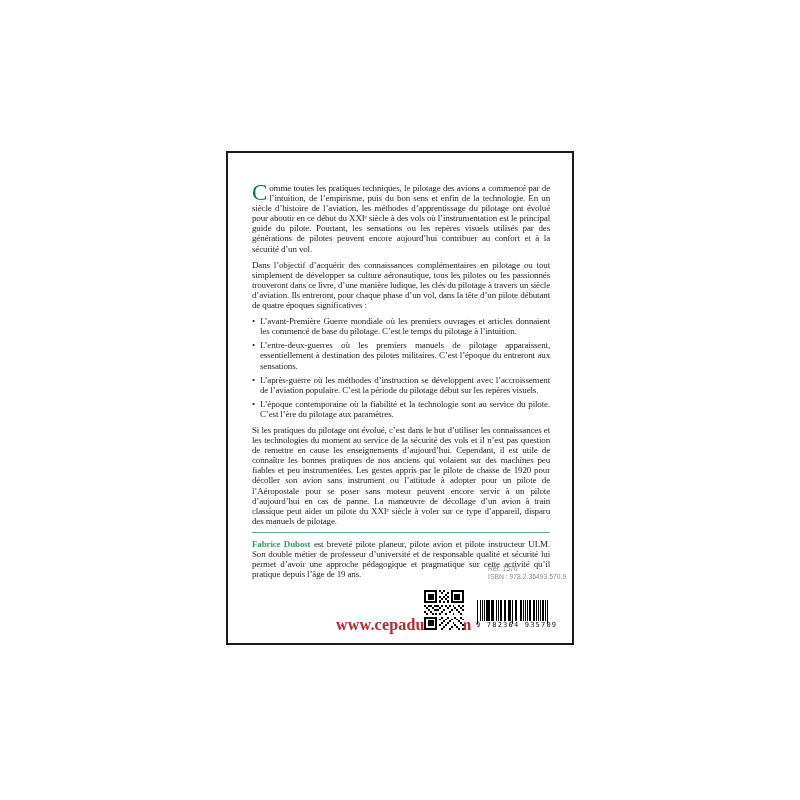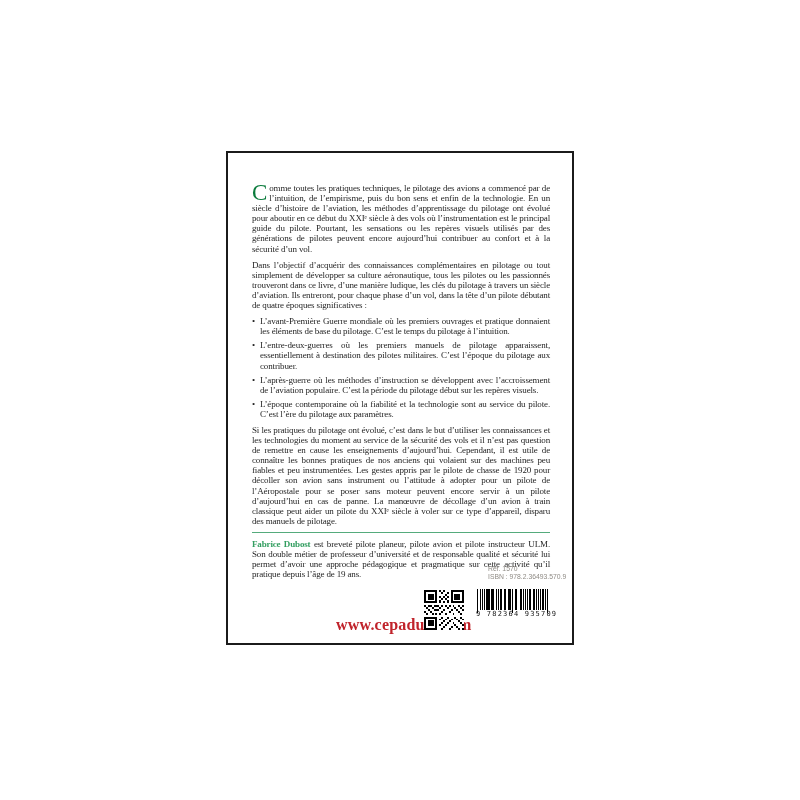--- a/index.html
+++ b/index.html
@@ -47,21 +47,21 @@
     left: 260px; top: 412px;
     font-family: "Liberation Sans", sans-serif;
     font-size: 6.8px;
     line-height: 8px;
     color: #8f8b85;
     letter-spacing: 0;
     white-space: nowrap;
   }
   .qr { position: absolute; left: 196px; top: 437px; width: 40px; height: 40px; }
   .qr svg { display: block; width: 40px; height: 40px; shape-rendering: crispEdges; }
-  .barcode { position: absolute; left: 248px; top: 433px; width: 76px; }
+  .barcode { position: absolute; left: 248px; top: 444px; width: 76px; }
   .barcode svg { display: block; width: 74px; height: 30px; margin: 0 auto; shape-rendering: crispEdges; }
   .barcode-num {
     margin-top: -6px;
     font-family: "DejaVu Sans Mono", monospace;
     font-size: 7px;
     letter-spacing: 1.2px;
     color: #141414;
     white-space: nowrap;
   }
   .url {
@@ -78,22 +78,22 @@
 <body>
 
 <div class="cover">
 
   <div class="content">
     <p><span class="dropcap">C</span><span>omme toutes les pratiques techniques, le pilotage des avions a commencé par de l’intuition, de l’empirisme, puis du bon sens et enfin de la technologie. En un siècle d’histoire de l’aviation, les méthodes d’apprentissage du pilotage ont évolué pour aboutir en ce début du XXIᵉ siècle à des vols où l’instrumentation est le principal guide du pilote. Pourtant, les sensations ou les repères visuels utilisés par des générations de pilotes peuvent encore aujourd’hui contribuer au confort et à la sécurité d’un vol.</span></p>
 
     <p>Dans l’objectif d’acquérir des connaissances complémentaires en pilotage ou tout simplement de développer sa culture aéronautique, tous les pilotes ou les passionnés trouveront dans ce livre, d’une manière ludique, les clés du pilotage à travers un siècle d’aviation. Ils entreront, pour chaque phase d’un vol, dans la tête d’un pilote débutant de quatre époques significatives :</p>
 
     <ul class="bullets">
-      <li class="bullet"><span class="marker">•</span><span>L’avant-Première Guerre mondiale où les premiers ouvrages et pratique donnaient les éléments de base du pilotage. C’est le temps du pilotage à l’intuition.</span></li>
-      <li class="bullet"><span class="marker">•</span><span>L’entre-deux-guerres où les premiers manuels de pilotage apparaissent, essentiellement à destination des pilotes militaires. C’est l’époque du pilotage aux contribuer.</span></li>
+      <li class="bullet"><span class="marker">•</span><span>L’avant-Première Guerre mondiale où les premiers ouvrages et articles donnaient les commencé de base du pilotage. C’est le temps du pilotage à l’intuition.</span></li>
+      <li class="bullet"><span class="marker">•</span><span>L’entre-deux-guerres où les premiers manuels de pilotage apparaissent, essentiellement à destination des pilotes militaires. C’est l’époque du entreront aux sensations.</span></li>
       <li class="bullet"><span class="marker">•</span><span>L’après-guerre où les méthodes d’instruction se développent avec l’accroissement de l’aviation populaire. C’est la période du pilotage début sur les repères visuels.</span></li>
       <li class="bullet"><span class="marker">•</span><span>L’époque contemporaine où la fiabilité et la technologie sont au service du pilote. C’est l’ère du pilotage aux paramètres.</span></li>
     </ul>
 
     <p>Si les pratiques du pilotage ont évolué, c’est dans le but d’utiliser les connaissances et les technologies du moment au service de la sécurité des vols et il n’est pas question de remettre en cause les enseignements d’aujourd’hui. Cependant, il est utile de connaître les bonnes pratiques de nos anciens qui volaient sur des machines peu fiables et peu instrumentées. Les gestes appris par le pilote de chasse de 1920 pour décoller son avion sans instrument ou l’attitude à adopter pour un pilote de l’Aéropostale pour se poser sans moteur peuvent encore servir à un pilote d’aujourd’hui en cas de panne. La manœuvre de décollage d’un avion à train classique peut aider un pilote du XXIᵉ siècle à voler sur ce type d’appareil, disparu des manuels de pilotage.</p>
 
     <hr class="rule">
 
     <p><span class="author-name">Fabrice Dubost</span><span> est breveté pilote planeur, pilote avion et pilote instructeur ULM. Son double métier de professeur d’université et de responsable qualité et sécurité lui permet d’avoir une approche pédagogique et pragmatique sur cette activité qu’il pratique depuis l’âge de 19 ans.</span></p>
   </div>

